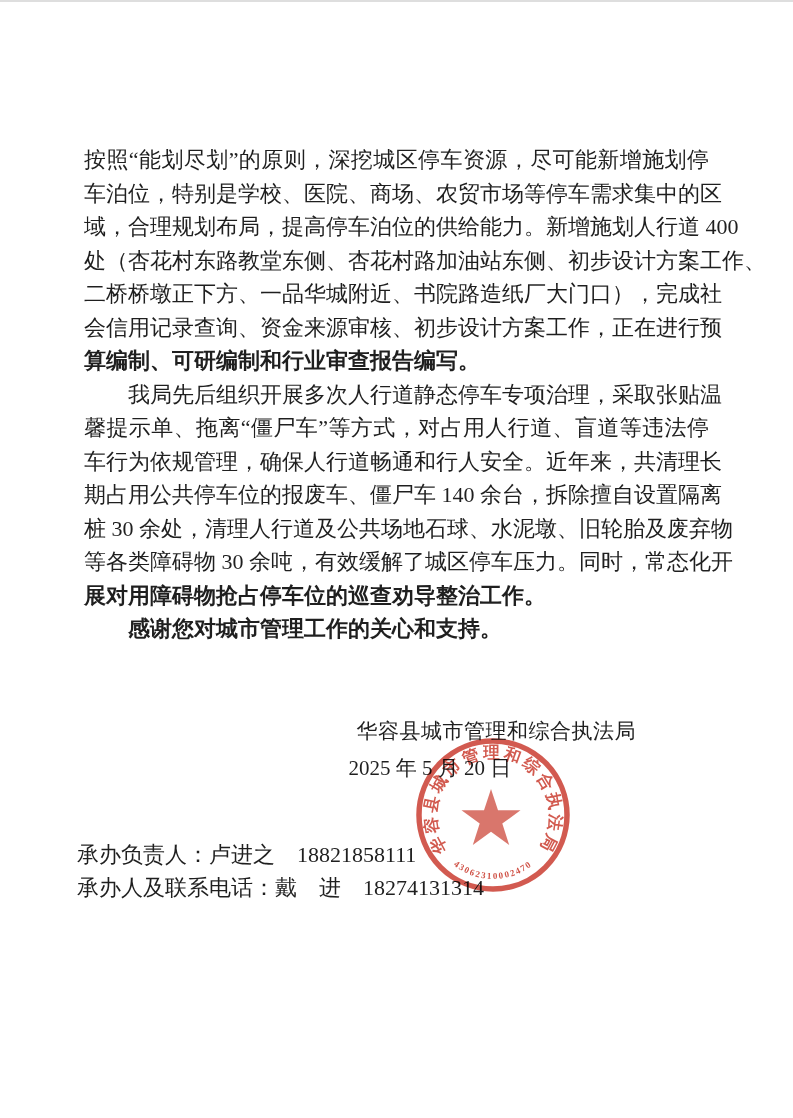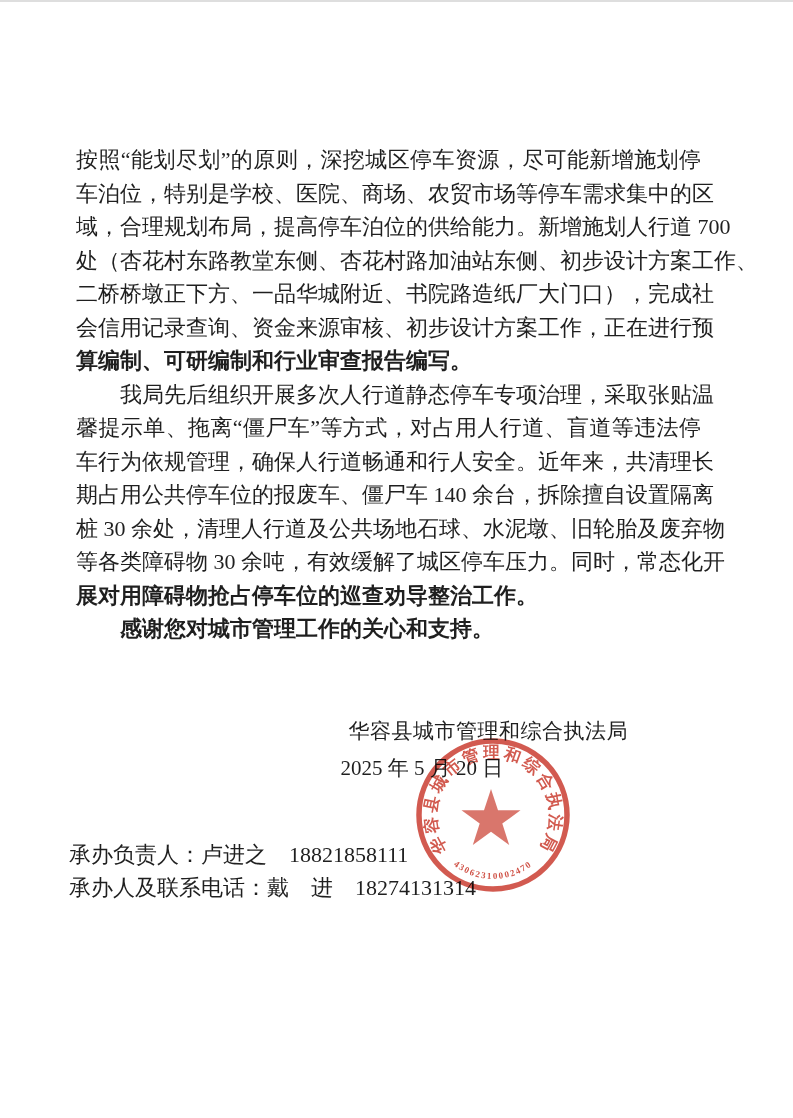--- a/index.html
+++ b/index.html
@@ -16,21 +16,21 @@
   }
   .scan-edge {
     position: absolute;
     top: 0; left: 0;
     width: 100%; height: 2px;
     background: #dedede;
   }
 
   .content {
     position: absolute;
-    left: 76px;
+    left: 84px;
     top: 143px;
     width: 625px;
     color: #1f1f1f;
   }
 
   .line {
     font-size: 22px;
     line-height: 33.5px;
     height: 33.5px;
     white-space: nowrap;
@@ -96,21 +96,21 @@
 </style>
 </head>
 <body>
 
 <div class="page">
   <div class="scan-edge"></div>
 
   <div class="content">
     <div class="line">按照“能划尽划”的原则，深挖城区停车资源，尽可能新增施划停</div>
     <div class="line">车泊位，特别是学校、医院、商场、农贸市场等停车需求集中的区</div>
-    <div class="line">域，合理规划布局，提高停车泊位的供给能力。新增施划人行道 700</div>
+    <div class="line">域，合理规划布局，提高停车泊位的供给能力。新增施划人行道 400</div>
     <div class="line">处（杏花村东路教堂东侧、杏花村路加油站东侧、初步设计方案工作、</div>
     <div class="line">二桥桥墩正下方、一品华城附近、书院路造纸厂大门口），完成社</div>
     <div class="line">会信用记录查询、资金来源审核、初步设计方案工作，正在进行预</div>
     <div class="line end">算编制、可研编制和行业审查报告编写。</div>
     <div class="line indent">我局先后组织开展多次人行道静态停车专项治理，采取张贴温</div>
     <div class="line">馨提示单、拖离“僵尸车”等方式，对占用人行道、盲道等违法停</div>
     <div class="line">车行为依规管理，确保人行道畅通和行人安全。近年来，共清理长</div>
     <div class="line">期占用公共停车位的报废车、僵尸车 140 余台，拆除擅自设置隔离</div>
     <div class="line">桩 30 余处，清理人行道及公共场地石球、水泥墩、旧轮胎及废弃物</div>
     <div class="line">等各类障碍物 30 余吨，有效缓解了城区停车压力。同时，常态化开</div>

